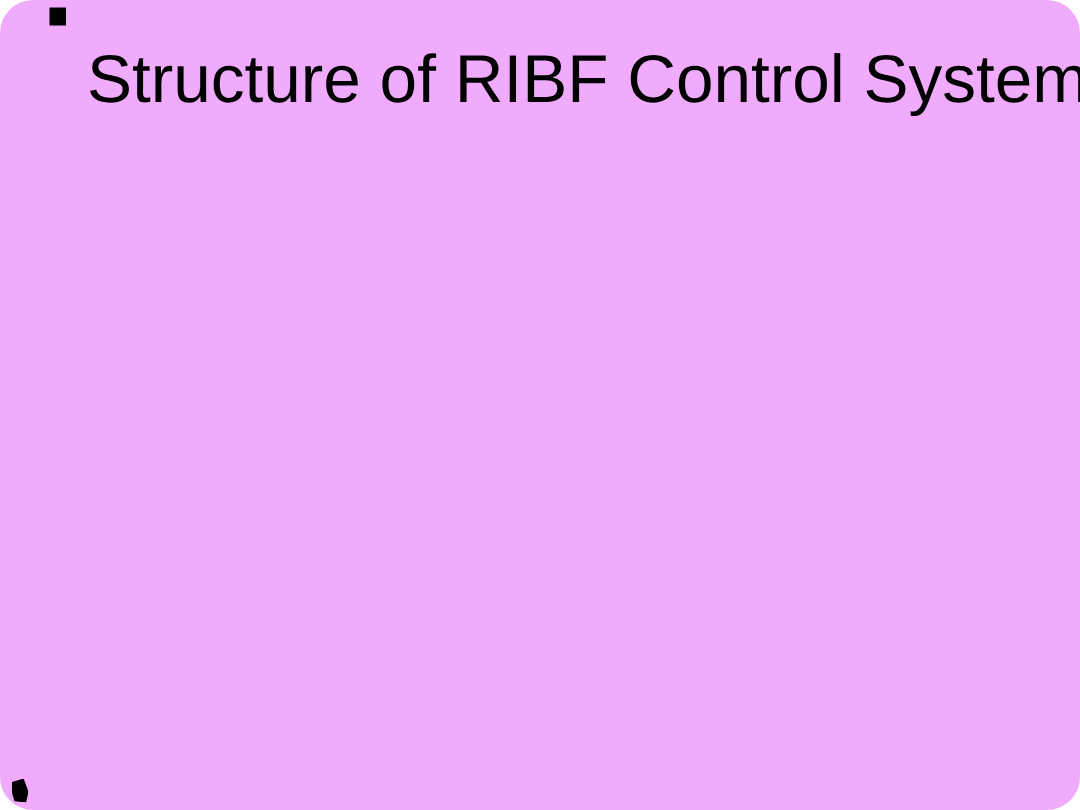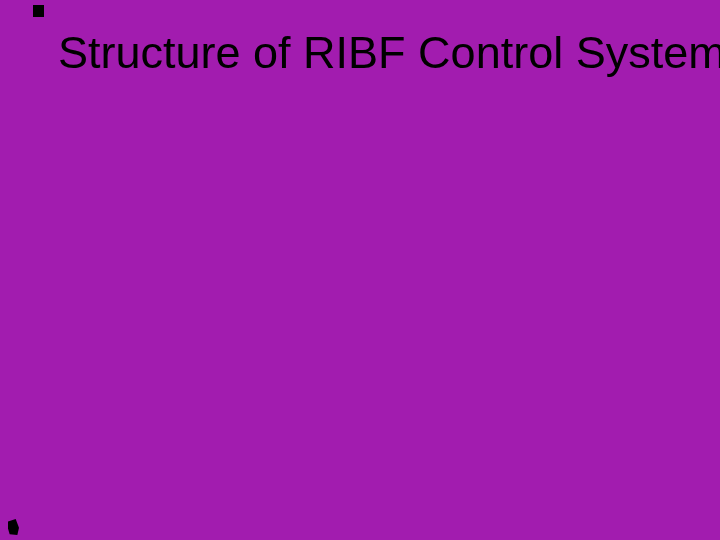--- a/index.html
+++ b/index.html
@@ -12,21 +12,22 @@
     background: #ffffff;
     overflow: hidden;
     position: relative;
     font-family: "Liberation Sans", sans-serif;
   }
   .slide {
     position: absolute;
     inset: 0;
     width: 720px;
     height: 540px;
-    background: #a21caf;
+    background: #f0abfc;
+    border-radius: 22px;
   }
   .slide-title {
     position: absolute;
     top: 30px;
     left: 58px;
     margin: 0;
     font-family: "Liberation Sans", sans-serif;
     font-size: 45px;
     font-weight: 400;
     line-height: 1.0;

